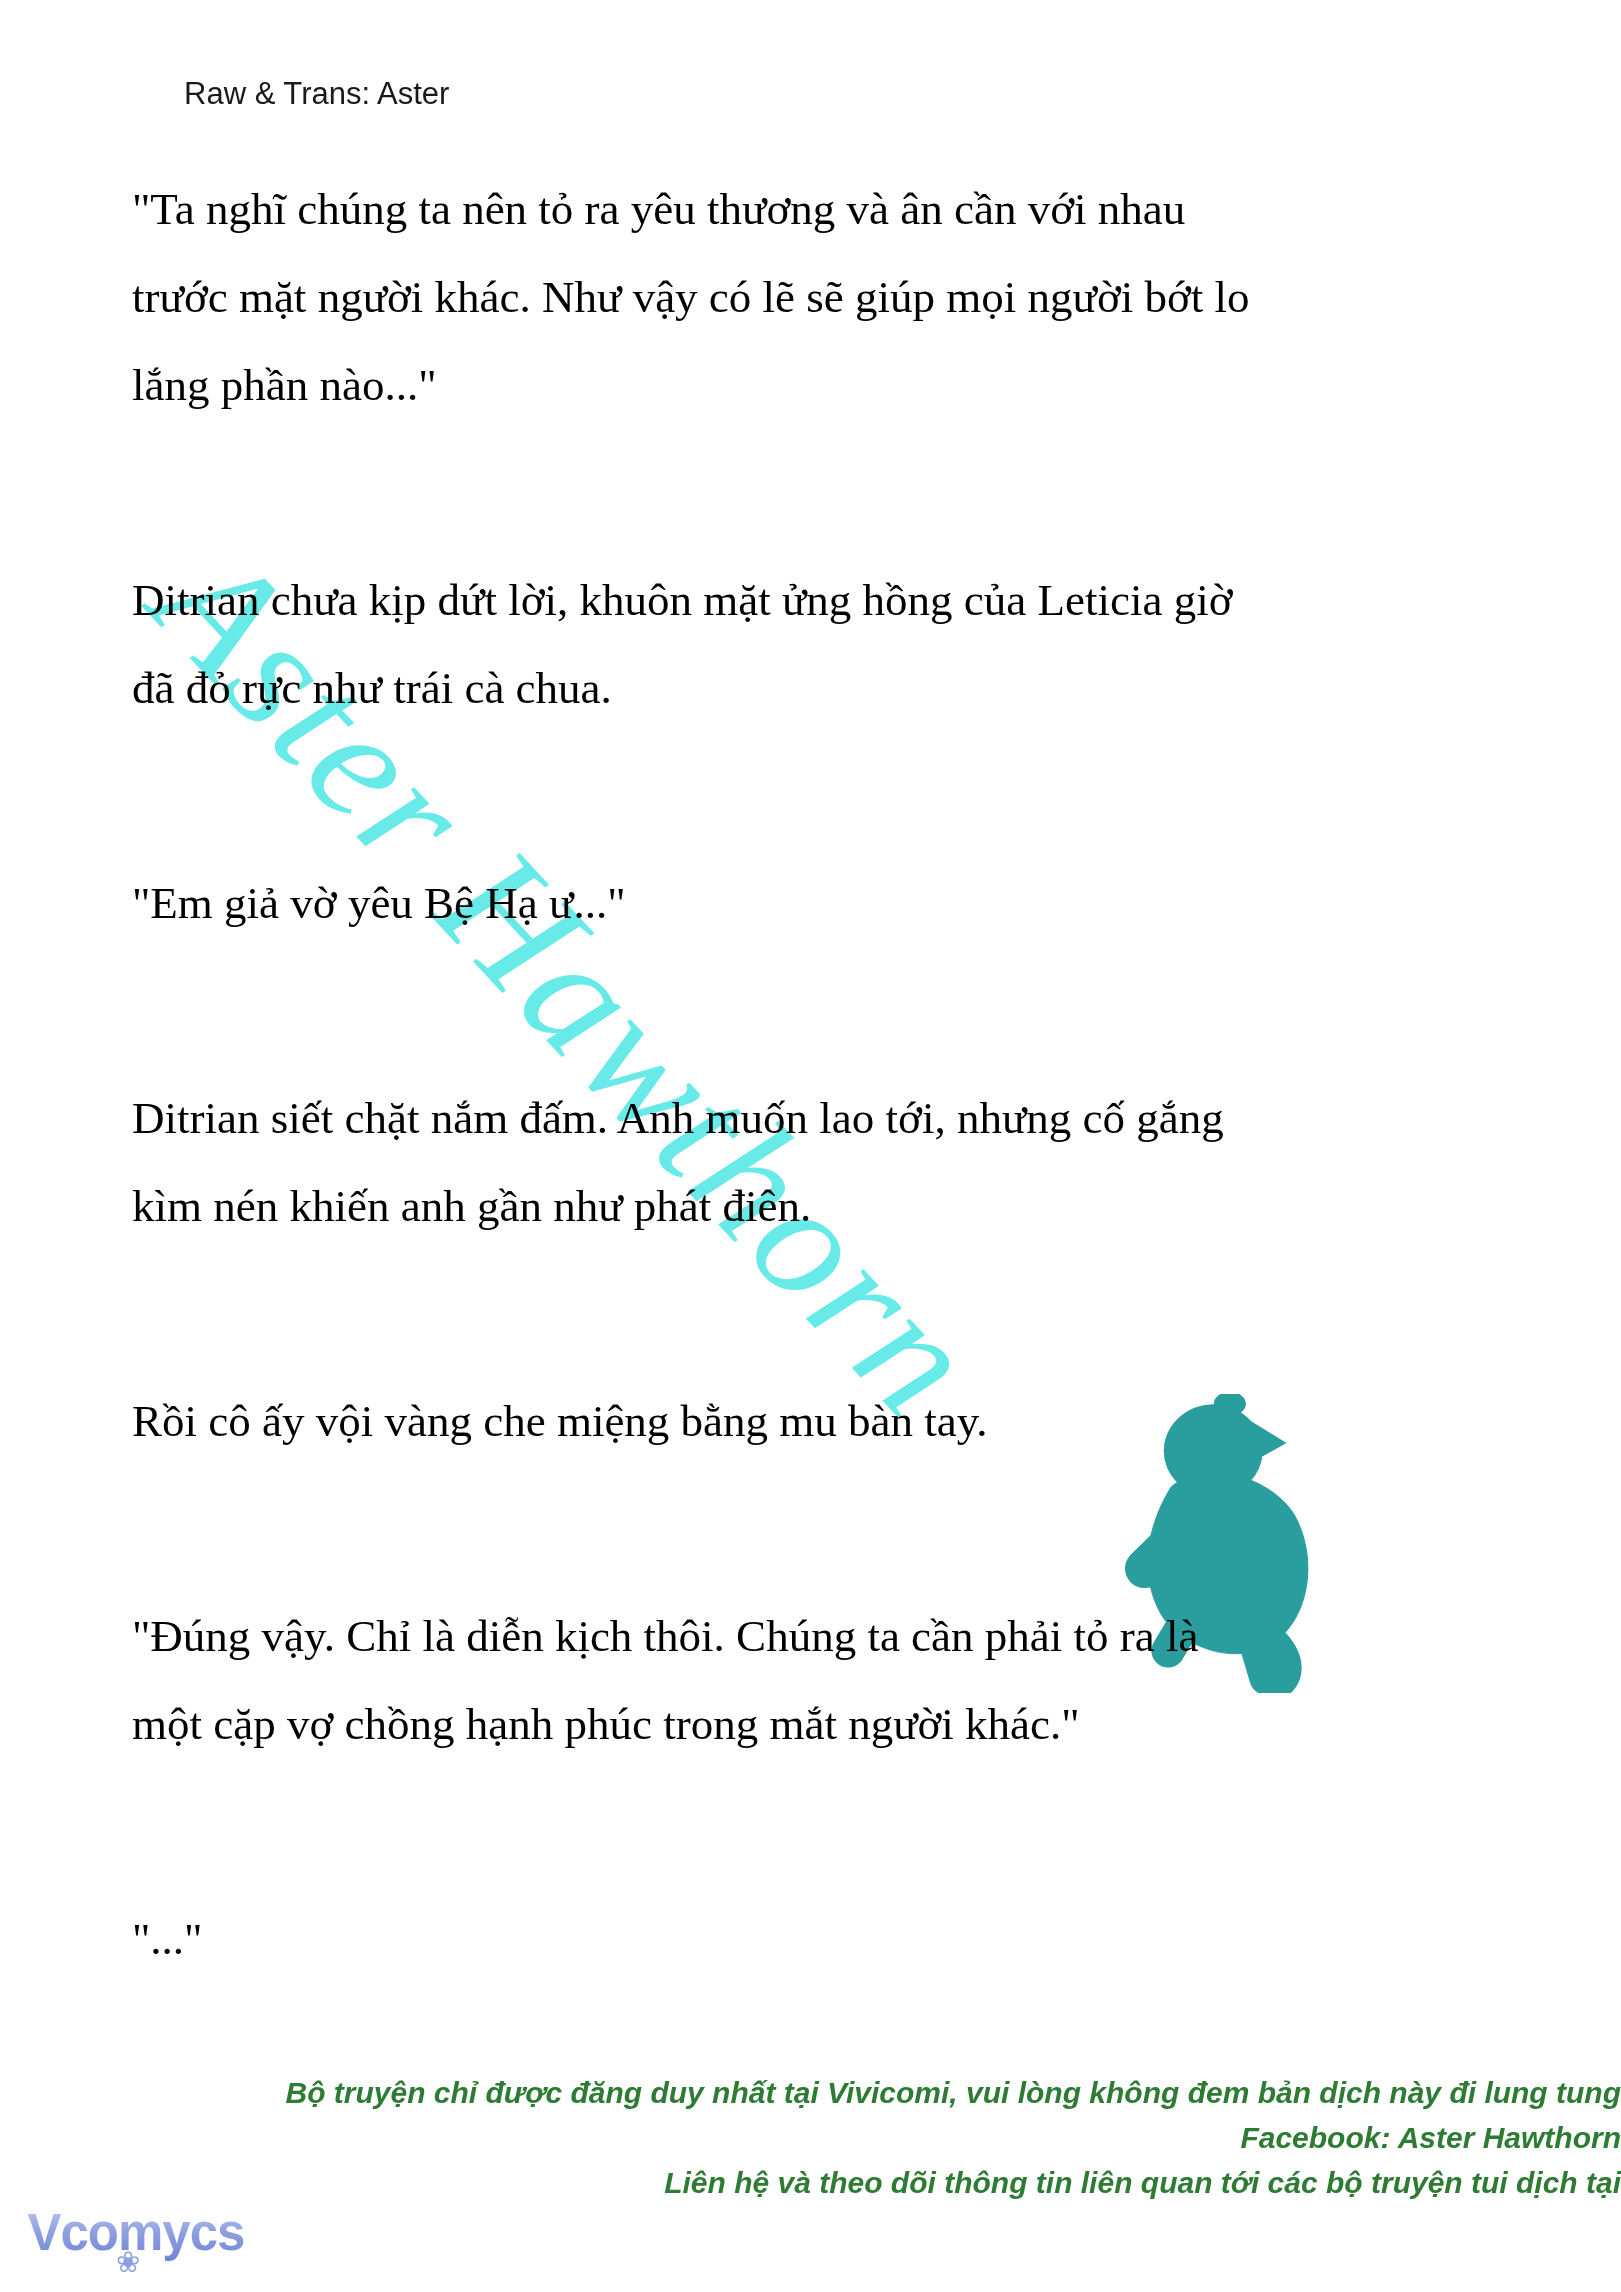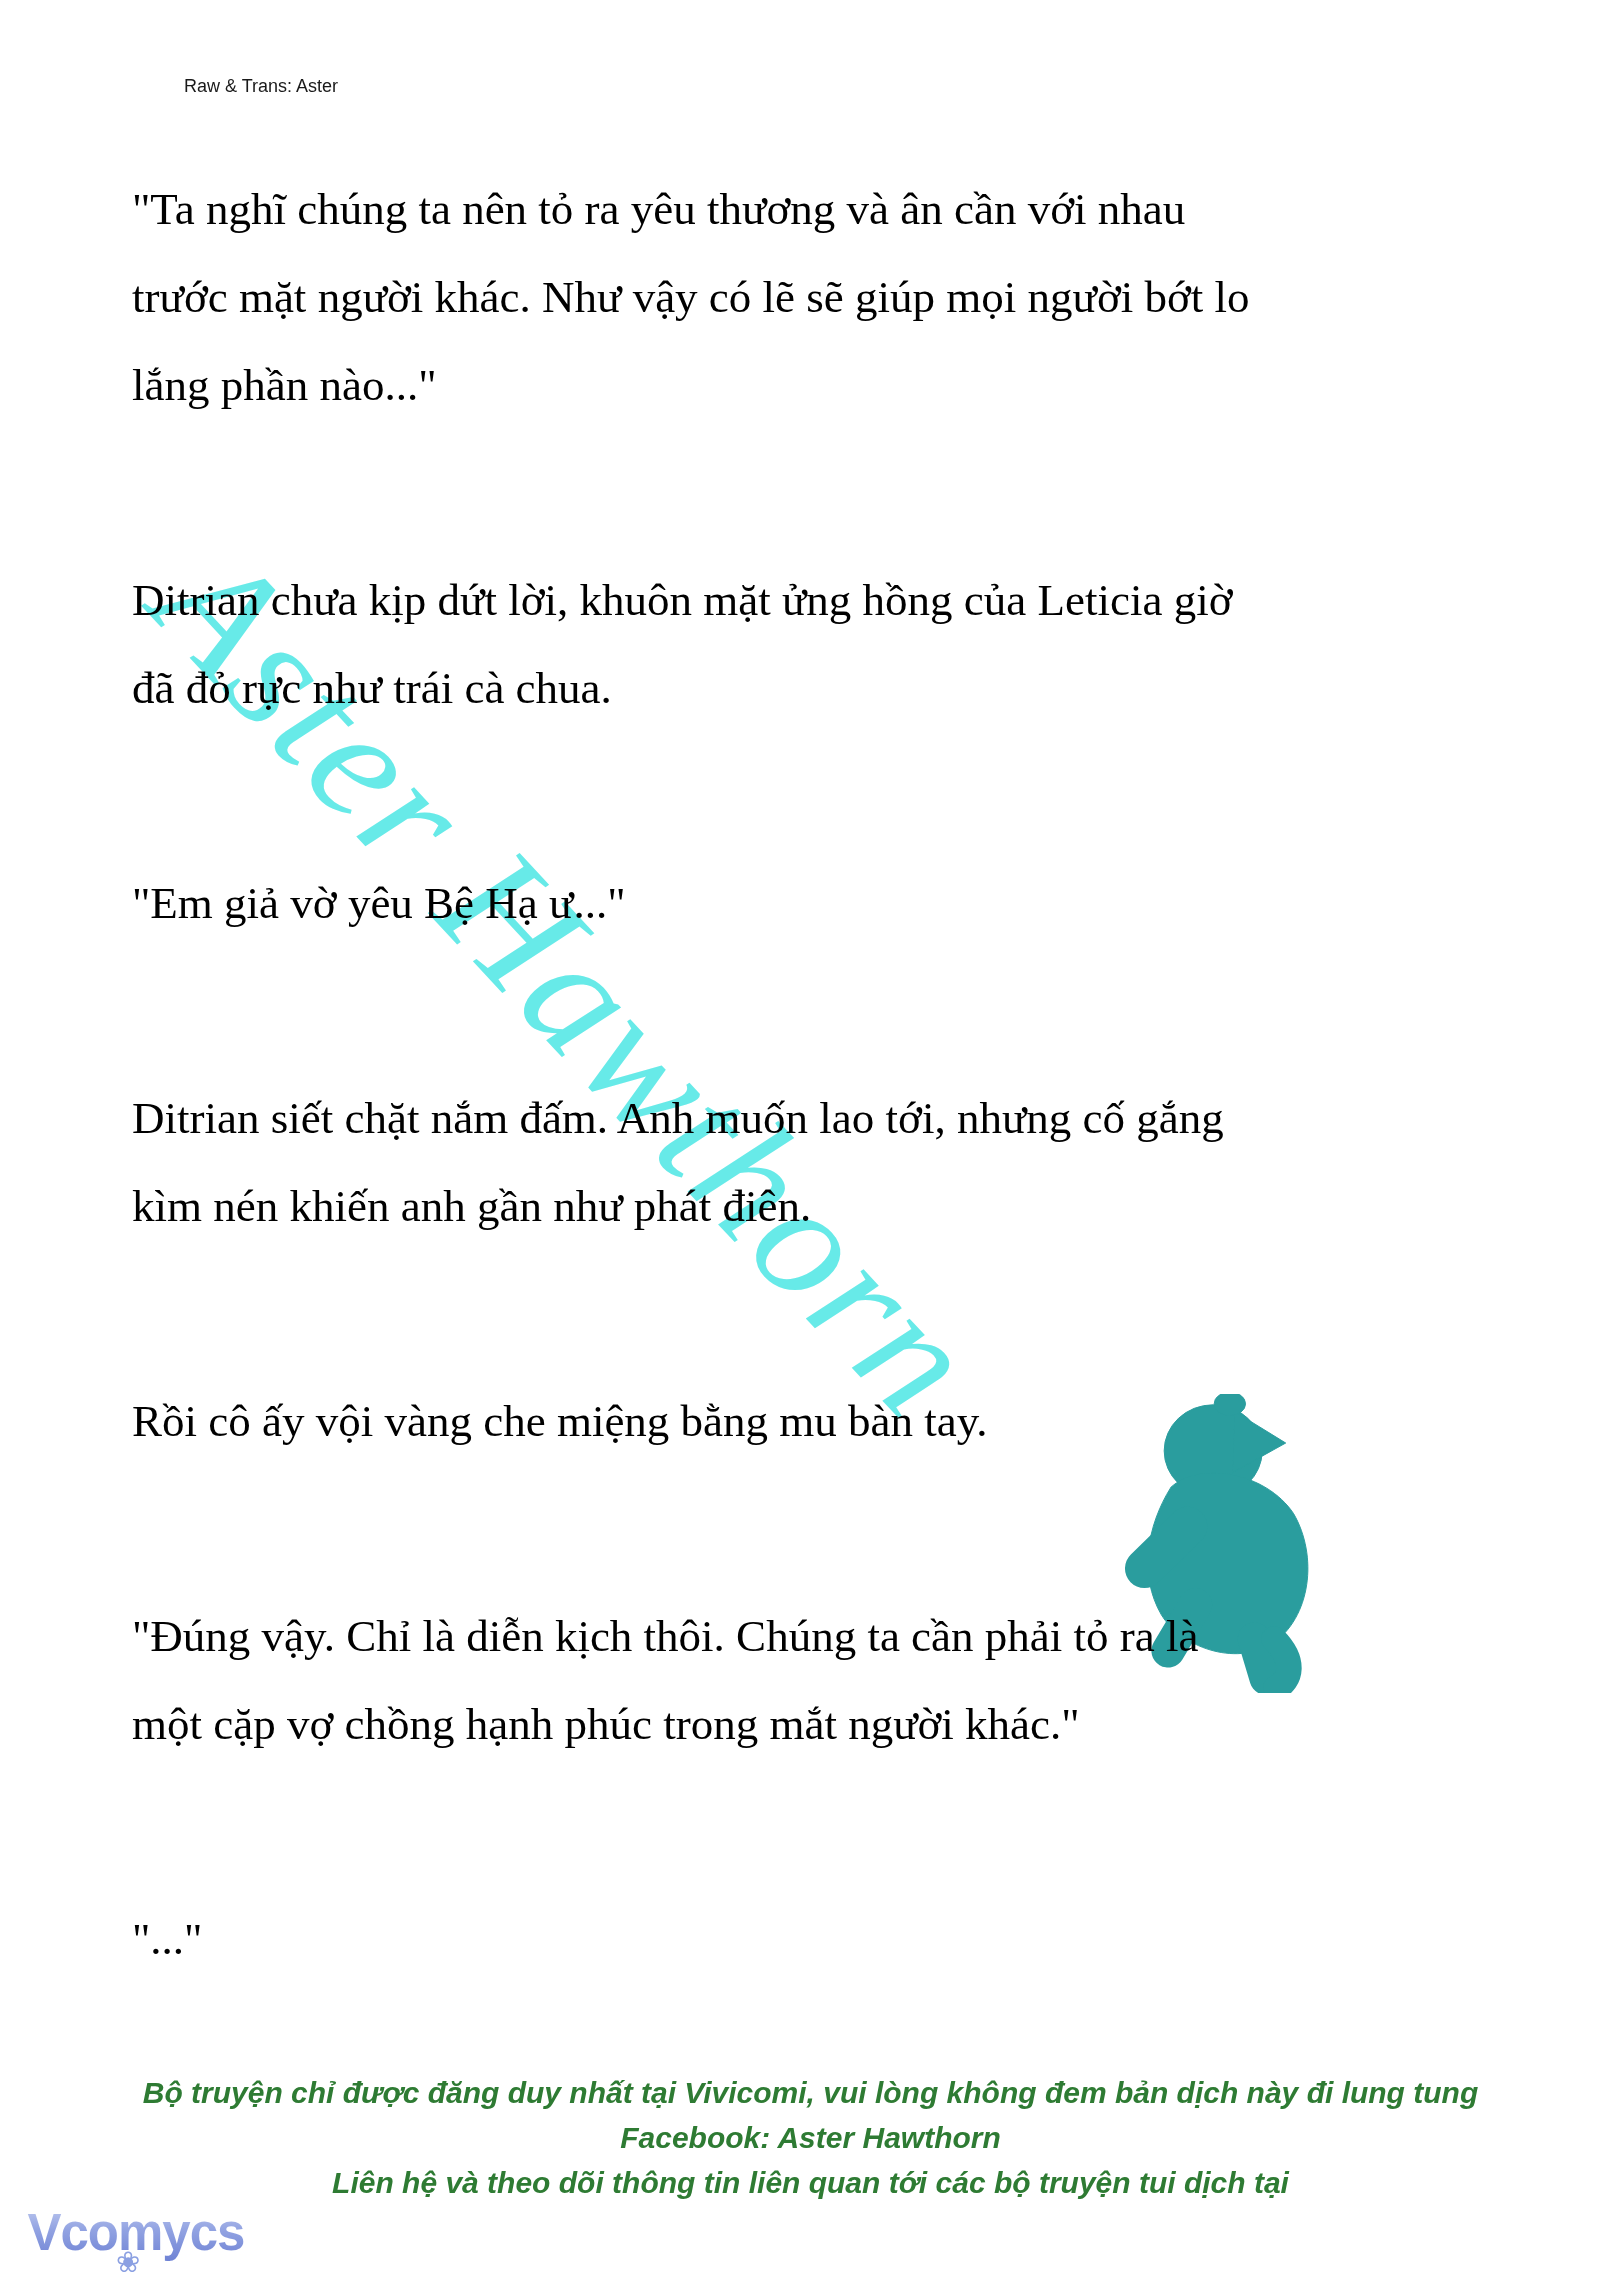--- a/index.html
+++ b/index.html
@@ -9,21 +9,21 @@
     height: 2293px;
     background: #ffffff;
     overflow: hidden;
     font-family: "Liberation Serif", serif;
   }
   .header {
     position: absolute;
     left: 184px;
     top: 76px;
     font-family: "Liberation Sans", sans-serif;
-    font-size: 18px;
+    font-size: 31px;
     color: #1a1a1a;
     z-index: 2;
   }
   .watermark {
     position: absolute;
     left: 257px;
     top: 510px;
     transform: rotate(47deg);
     transform-origin: 0 0;
     font-family: "Liberation Serif", serif;
@@ -54,21 +54,21 @@
     top: 1394px;
     width: 211px;
     height: 299px;
     z-index: 1;
   }
   .footer {
     position: absolute;
     left: 0;
     top: 2070px;
     width: 1621px;
-    text-align: center;
+    text-align: right;
     font-family: "Liberation Sans", sans-serif;
     font-style: italic;
     font-weight: bold;
     font-size: 30px;
     line-height: 45px;
     color: #2e7b33;
     z-index: 2;
   }
   .logo {
     position: absolute;

